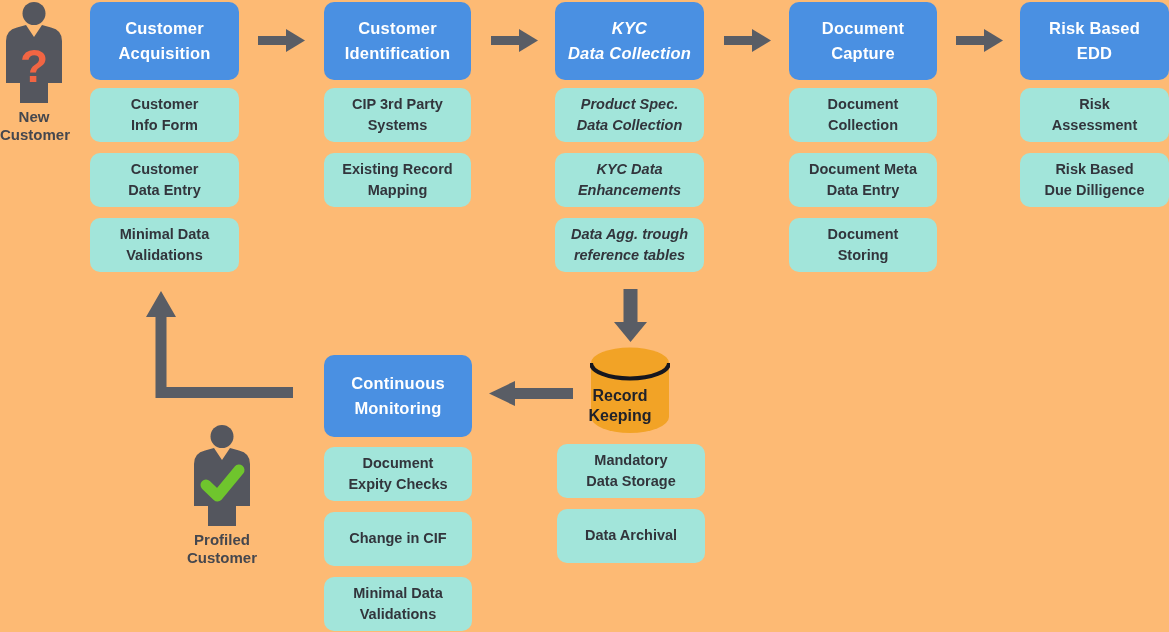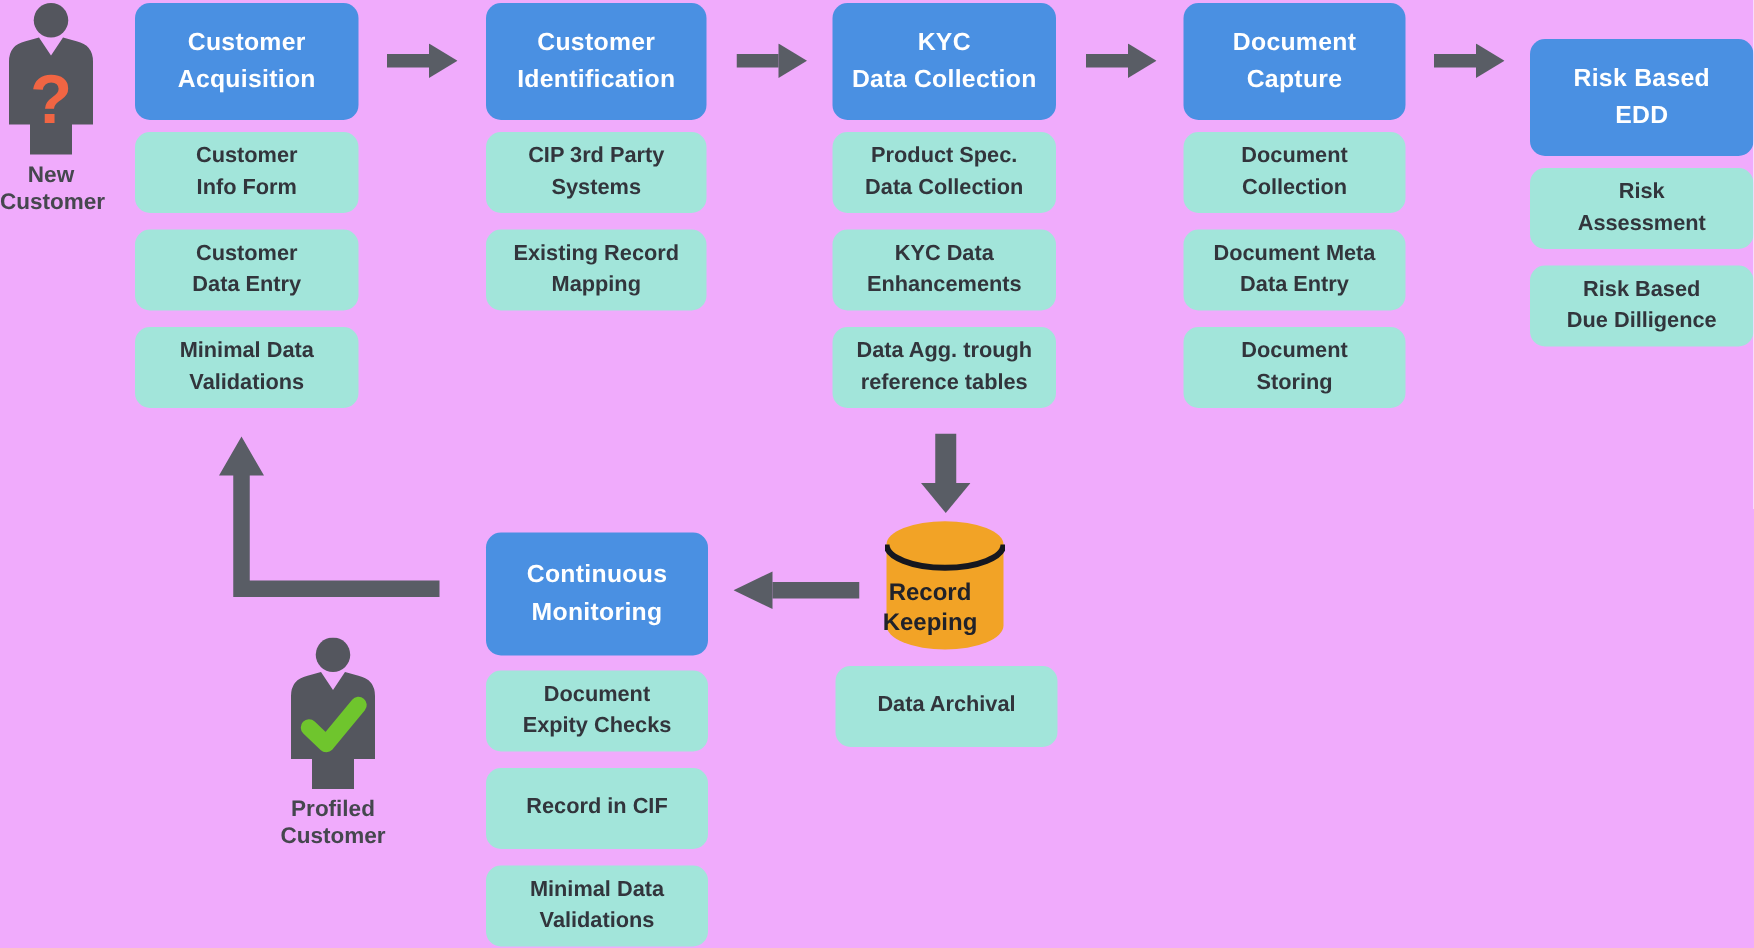--- a/index.html
+++ b/index.html
@@ -1,17 +1,17 @@
 <!DOCTYPE html>
 <html style="--header_bg: #4a90e2; --header_text: #ffffff; --item_bg: #a2e5da; --item_text: #32353c; --arrow: #595d65; --person: #54565e; --label_text: #45474e; --cylinder_bg: #f2a326; --cylinder_stroke: #16171f; --question_mark: #f16543; --check_green: #6fc52d;"><head>
 <meta charset="utf-8">
 <style>
   html,body{margin:0;padding:0;background:#fff;}
   #canvas{
-    position:relative;width:1169px;height:632px;overflow:hidden;background:#f0abfc;
+    position:relative;width:1169px;height:632px;overflow:hidden;background:#fdba74;
     font-family:"Liberation Sans","DejaVu Sans",sans-serif;
   }
   .col{position:absolute;display:flex;flex-direction:column;}
   .box-header{
     background:var(--header_bg);color:var(--header_text);
     border-radius:10px;display:flex;align-items:center;justify-content:center;
     text-align:center;font-weight:bold;font-size:16.5px;line-height:1.5;
     white-space:pre-line;height:78px;margin-bottom:8px;letter-spacing:.2px;
   }
   .box-item{
@@ -51,21 +51,21 @@
 
   <div class="col" style="left:324px;top:2px;width:147px;">
     <div class="box-header">Customer
 Identification</div>
     <div class="box-item">CIP 3rd Party
 Systems</div>
     <div class="box-item">Existing Record
 Mapping</div>
   </div>
 
-  <div class="col" style="left:555px;top:2px;width:149px;">
+  <div class="col" style="left:555px;top:2px;width:149px;font-style:italic;">
     <div class="box-header">KYC
 Data Collection</div>
     <div class="box-item">Product Spec.
 Data Collection</div>
     <div class="box-item">KYC Data
 Enhancements</div>
     <div class="box-item">Data Agg. trough
 reference tables</div>
   </div>
 
@@ -73,21 +73,21 @@
     <div class="box-header">Document
 Capture</div>
     <div class="box-item">Document
 Collection</div>
     <div class="box-item">Document Meta
 Data Entry</div>
     <div class="box-item">Document
 Storing</div>
   </div>
 
-  <div class="col" style="left:1020px;top:2px;width:149px;margin-top:24px;">
+  <div class="col" style="left:1020px;top:2px;width:149px;">
     <div class="box-header">Risk Based
 EDD</div>
     <div class="box-item">Risk
 Assessment</div>
     <div class="box-item">Risk Based
 Due Dilligence</div>
   </div>
 
   <svg class="arrow" style="left:258px;top:29px;" width="47" height="23" viewBox="0 0 47 23">
     <rect x="0" y="7" width="28" height="9"></rect>
@@ -113,34 +113,36 @@
 
   <svg style="position:absolute;left:590px;top:346px;" width="80" height="88" viewBox="0 0 80 88">
     <path d="M1,17 L1,71 A39,16 0 0 0 79,71 L79,17 Z" fill="#f2a326"></path>
     <ellipse cx="40" cy="17" rx="39" ry="15.5" fill="#f2a326"></ellipse>
     <path d="M1,17 A39,15.5 0 0 0 79,17" fill="none" stroke="#16171f" stroke-width="4"></path>
   </svg>
   <div class="cyl-label">Record
 Keeping</div>
 
   <div class="col" style="left:557px;top:444px;width:148px;">
+    <div class="box-item">Mandatory
+Data Storage</div>
     <div class="box-item">Data Archival</div>
   </div>
 
   <svg class="arrow" style="left:489px;top:380px;" width="84" height="27" viewBox="0 0 84 27">
     <polygon points="0,13.5 26,1 26,26"></polygon>
       <rect x="26" y="8" width="58" height="11"></rect>
   </svg>
 
   <div class="col monitor" style="left:324px;top:355px;width:148px;">
     <div class="box-header">Continuous
 Monitoring</div>
     <div class="box-item">Document
 Expity Checks</div>
-    <div class="box-item">Record in CIF</div>
+    <div class="box-item">Change in CIF</div>
     <div class="box-item">Minimal Data
 Validations</div>
   </div>
 
   <svg class="arrow" style="left:145px;top:290px;" width="150" height="110" viewBox="0 0 150 110">
     <path d="M1,27 L16,1 L31,27 L21.5,27 L21.5,97 L148,97 L148,108 L10.5,108 L10.5,27 Z"></path>
   </svg>
 
   <svg style="position:absolute;left:5px;top:2px;" width="58" height="102" viewBox="0 0 58 102">
     <circle cx="29" cy="11.5" r="11.5" fill="#54565e"></circle>

